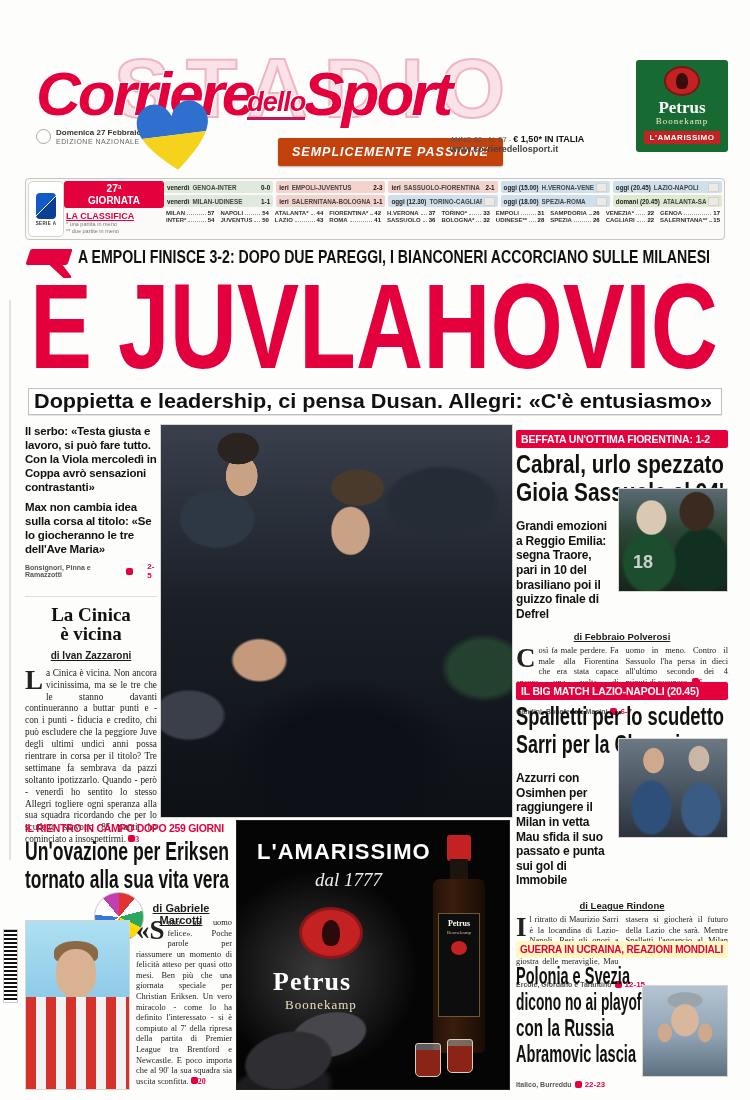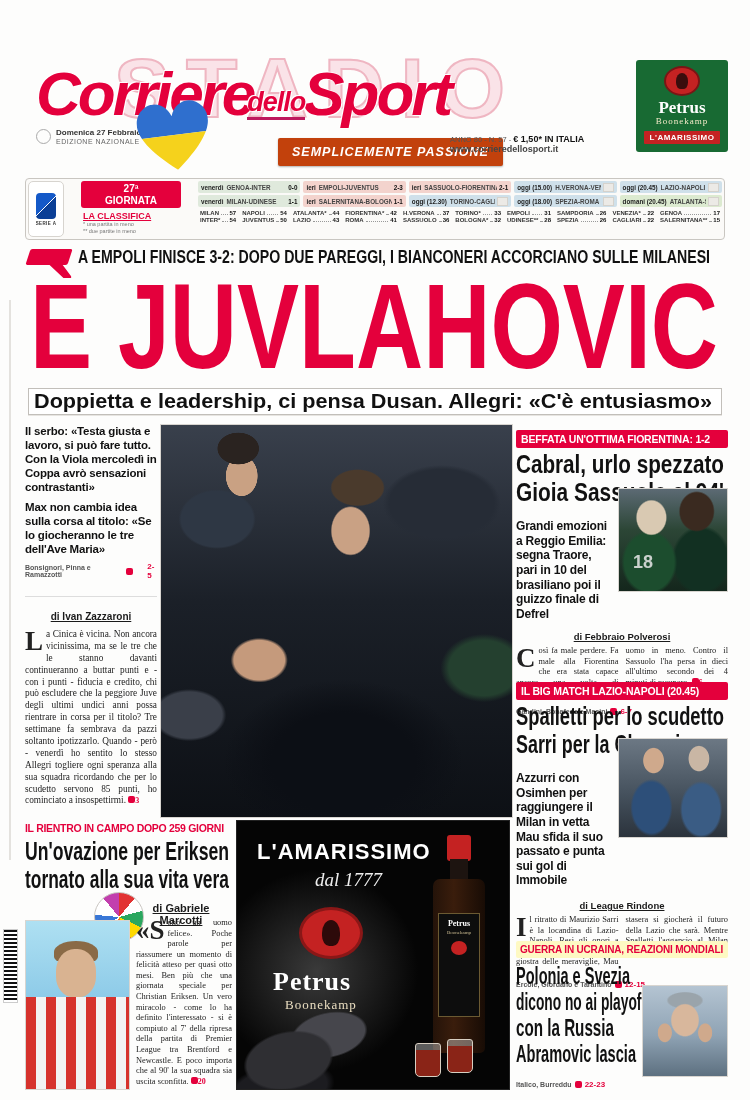--- a/index.html
+++ b/index.html
@@ -38,21 +38,21 @@
   .sponsor .oval{width:36px;height:30px;background:#c42222;border:2px solid #7a1515;border-radius:50%;
            display:flex;align-items:center;justify-content:center;}
   .sponsor .figure{width:12px;height:16px;background:#3a0d0d;border-radius:50% 50% 40% 40%;}
   .sponsor .b1{font-family:"Liberation Serif",serif;font-weight:bold;color:#fff;font-size:17px;margin-top:3px;line-height:1;}
   .sponsor .b2{font-family:"Liberation Serif",serif;color:#f3e9c8;font-size:9px;letter-spacing:1px;line-height:1.2;}
   .sponsor .band{margin-top:4px;background:#c42222;color:#fff;font-weight:bold;font-size:8px;letter-spacing:.5px;
            padding:2px 6px;border-radius:1px;}
 
   
   .scorebar{position:absolute;left:25px;top:178px;width:700px;height:62px;border:1px solid #c9c6c1;border-radius:4px;
-            background:#fbfaf8;display:flex;align-items:stretch;padding:2px;gap:17px;}
+            background:#fbfaf8;display:flex;align-items:stretch;padding:2px;gap:0;}
   .leaguelogo{width:36px;border:1px solid #d7d4cf;border-radius:5px;background:#fff;display:flex;flex-direction:column;
             align-items:center;justify-content:center;gap:2px;}
   .leaguemark{width:20px;height:26px;background:linear-gradient(135deg,#1459c8 0 48%,#fff 48% 52%,#0b3f96 52%);border-radius:4px;}
   .leaguetxt{font-size:4.5px;font-weight:bold;color:#333;letter-spacing:.4px;}
   .sb-left{width:100px;display:flex;flex-direction:column;gap:2px;}
   .roundbox{background:#e4003c;color:#fff;border-radius:3px;text-align:center;font-weight:bold;
             font-size:10px;line-height:1.15;padding:2px 0;}
   .classifica{flex:1;padding:1px 2px;}
   .classifica .t{color:#e4003c;font-weight:bold;font-size:9px;text-decoration:underline;}
   .classifica .n{font-size:5.5px;color:#777;line-height:1.3;}
@@ -442,20 +442,23 @@
       <p data-interactable="false">Max non cambia idea sulla corsa al titolo: «Se lo giocheranno le tre dell'Ave Maria»</p>
     </div>
     <div class="smallbyline" data-interactable="false">
       <span>Bonsignori, Pinna e Ramazzotti</span>
       <span class="pgsq" data-interactable="false"></span>
       <span class="pgno">2-5</span>
     </div>
   </div>
 
   <div class="zaz" data-interactable="false">
+    <h3 data-interactable="false">
+      <span>La Cinica</span><br><span>è vicina</span>
+    </h3>
     <span class="by" data-interactable="false">di Ivan Zazzaroni</span>
     <p class="serifbody dropcap" data-interactable="false">
       <span>La Cinica è vicina. Non ancora vicinissima, ma se le tre che le stanno davanti continueranno a buttar punti e - con i punti - fiducia e credito, chi può escludere che la peggiore Juve degli ultimi undici anni possa rientrare in corsa per il titolo? Tre settimane fa sembrava da pazzi soltanto ipotizzarlo. Quando - però - venerdì ho sentito lo stesso Allegri togliere ogni speranza alla sua squadra ricordando che per lo scudetto servono 85 punti, ho cominciato a insospettirmi.</span>
       <span class="pgsq" data-interactable="false"></span><span class="pgno">3</span>
     </p>
   </div>
 
   <div class="mainphoto" data-interactable="false"></div>
 
   <div class="rc" style="top:430px;" data-interactable="false">

